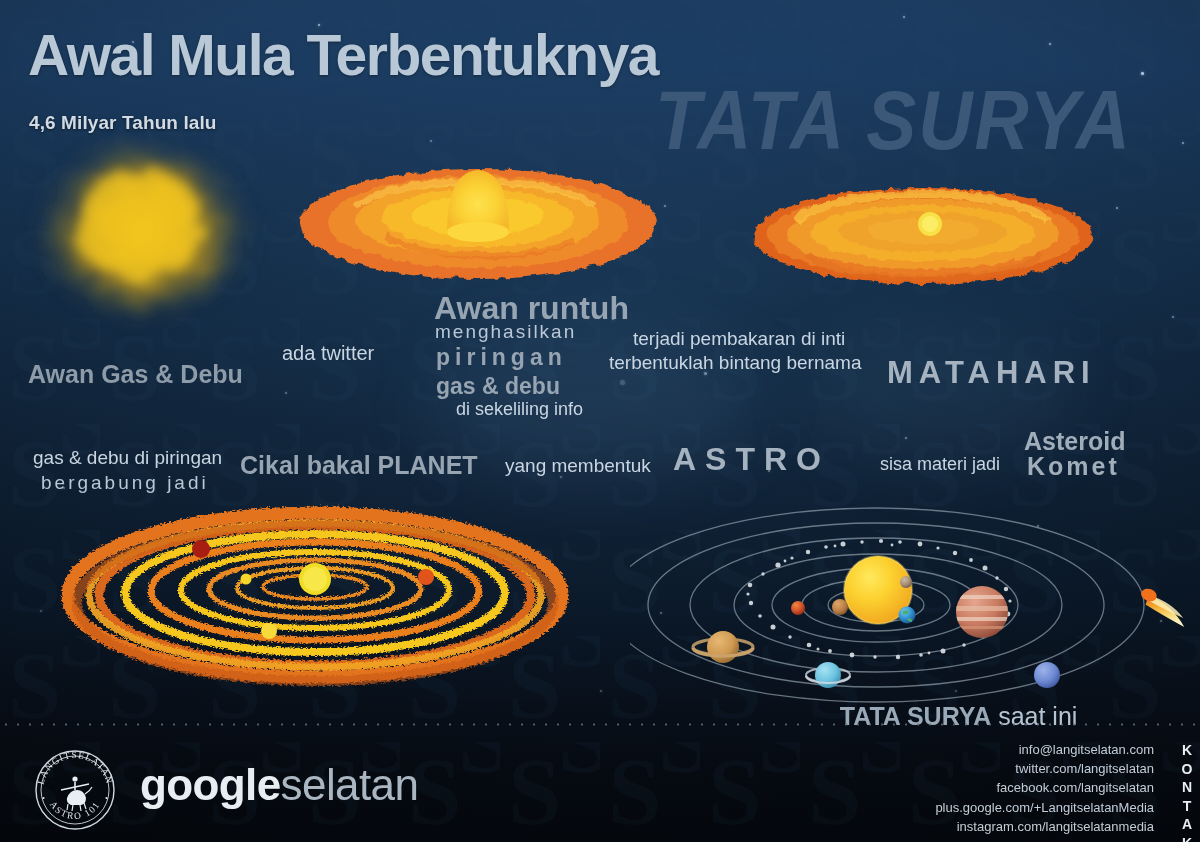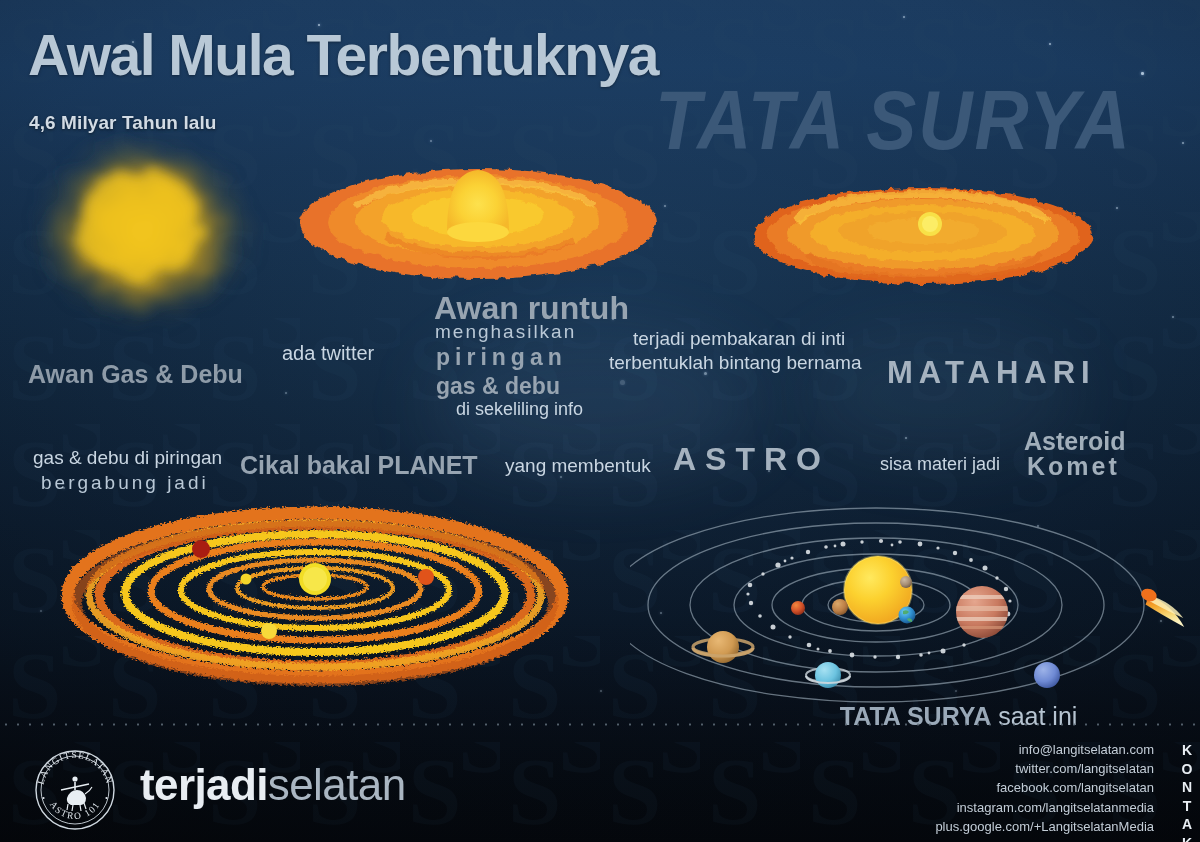--- a/index.html
+++ b/index.html
@@ -511,25 +511,25 @@
     <g fill="#e8eef3" stroke="#e8eef3" stroke-width="0.7">
       <path d="M 30 44 L 58 38" stroke-width="1.3"></path>
       <circle cx="44" cy="33" r="2.6" fill="#e8eef3" stroke="none"></circle>
       <path d="M 44 36 L 44 44" stroke-width="1.6"></path>
       <path d="M 36 52 q 3 -8 10 -8 q 7 0 9 8 q 0 6 -5 7 l -10 0 q -5 -2 -4 -7 z" fill="#e8eef3" stroke="none"></path>
       <path d="M 37 58 L 36 64 M 42 59 L 41 65 M 49 59 L 50 65 M 53 57 L 55 63" stroke-width="1.2"></path>
       <path d="M 54 48 q 5 -3 7 -7" stroke-width="1.1" fill="none"></path>
     </g>
   </svg>
 
-  <div id="brandname"><span class="b1">terjadi</span><span class="b2">selatan</span></div>
+  <div id="brandname"><span class="b1">google</span><span class="b2">selatan</span></div>
 
   <div id="contact">
     <div>info@langitselatan.com</div>
     <div>twitter.com/langitselatan</div>
     <div>facebook.com/langitselatan</div>
+    <div>plus.google.com/+LangitselatanMedia</div>
     <div>instagram.com/langitselatanmedia</div>
-    <div>plus.google.com/+LangitselatanMedia</div>
   </div>
 
   <div id="kontak-label">KONTAK</div>
 
 </div>
 
 </body></html>

